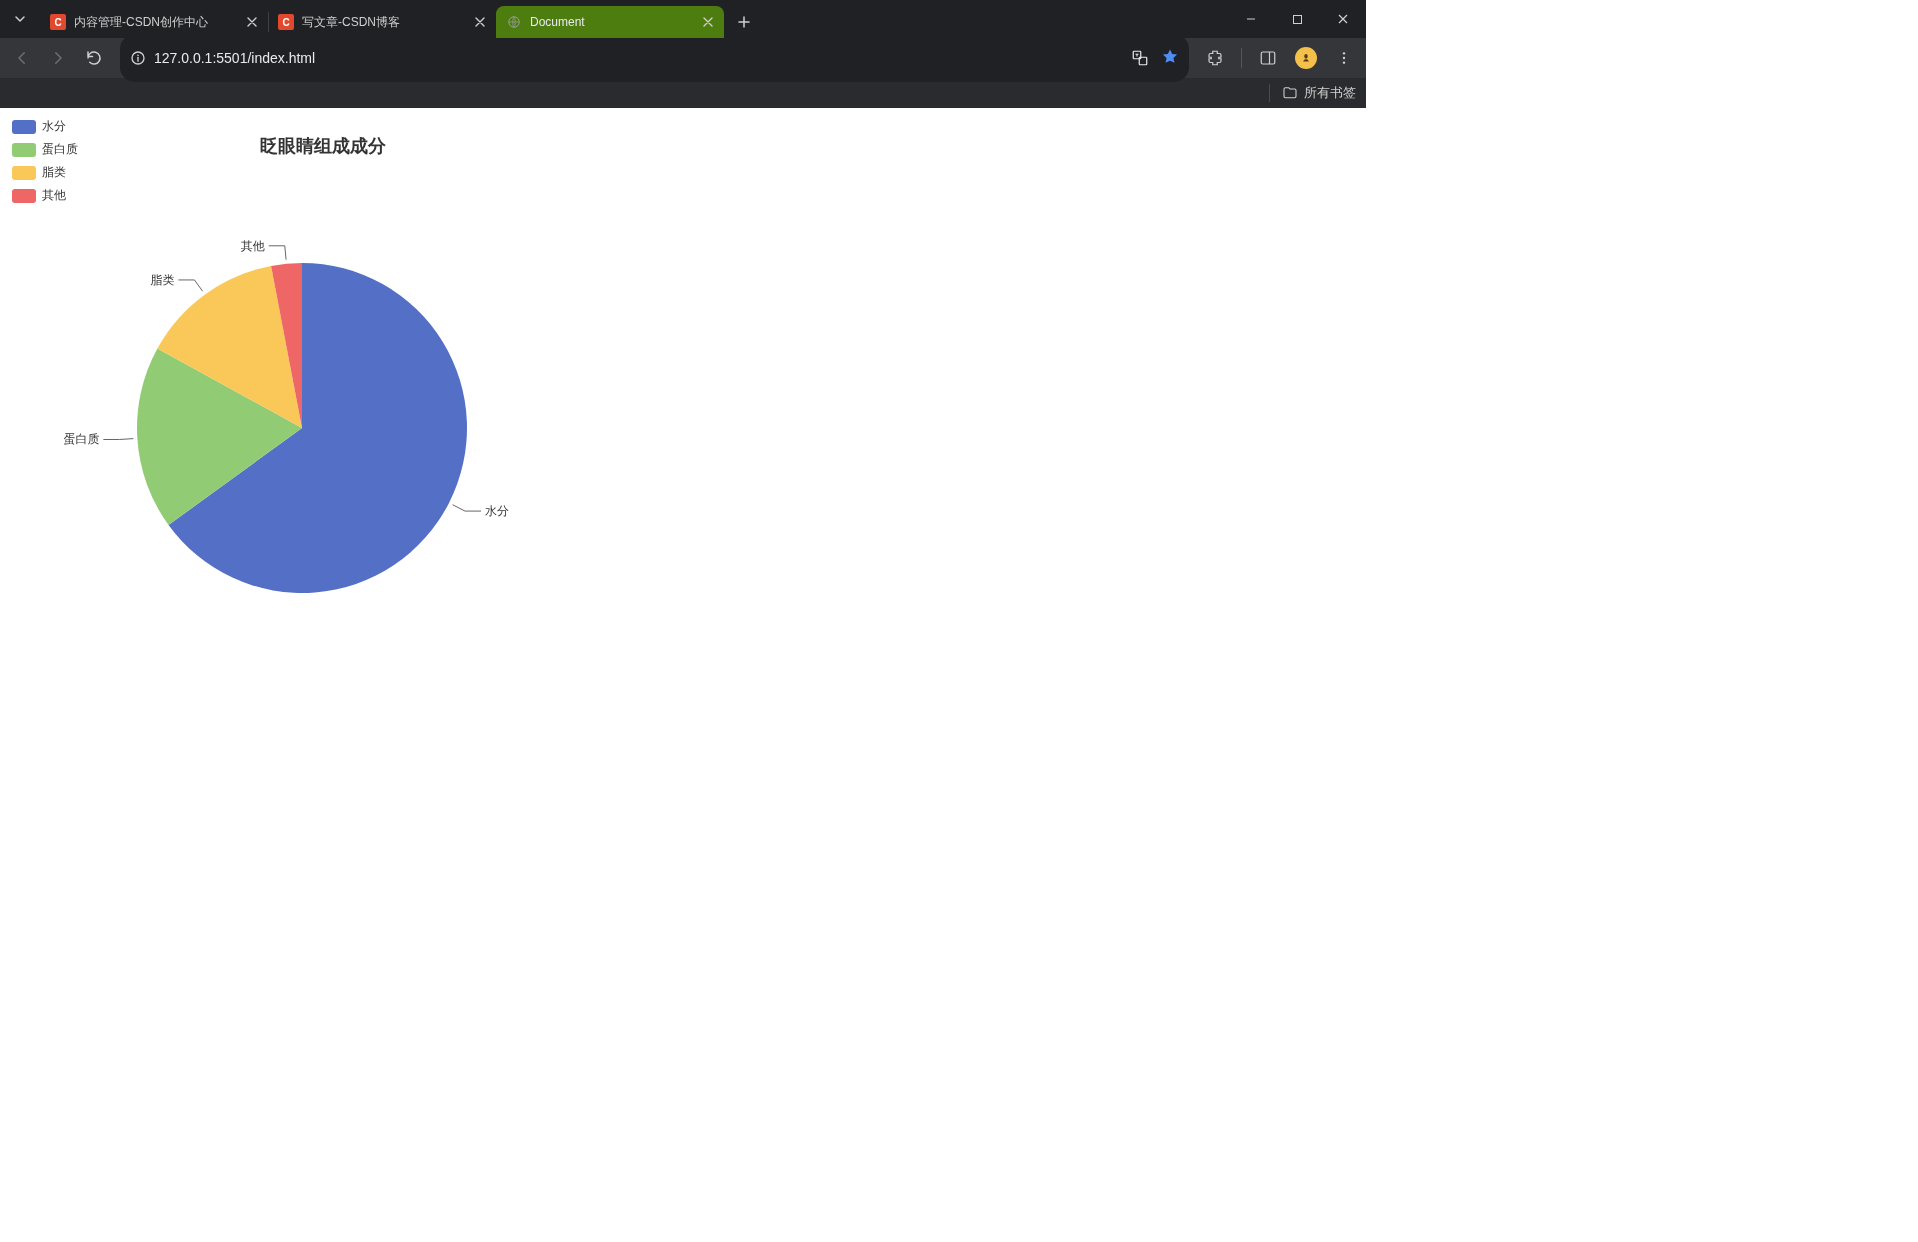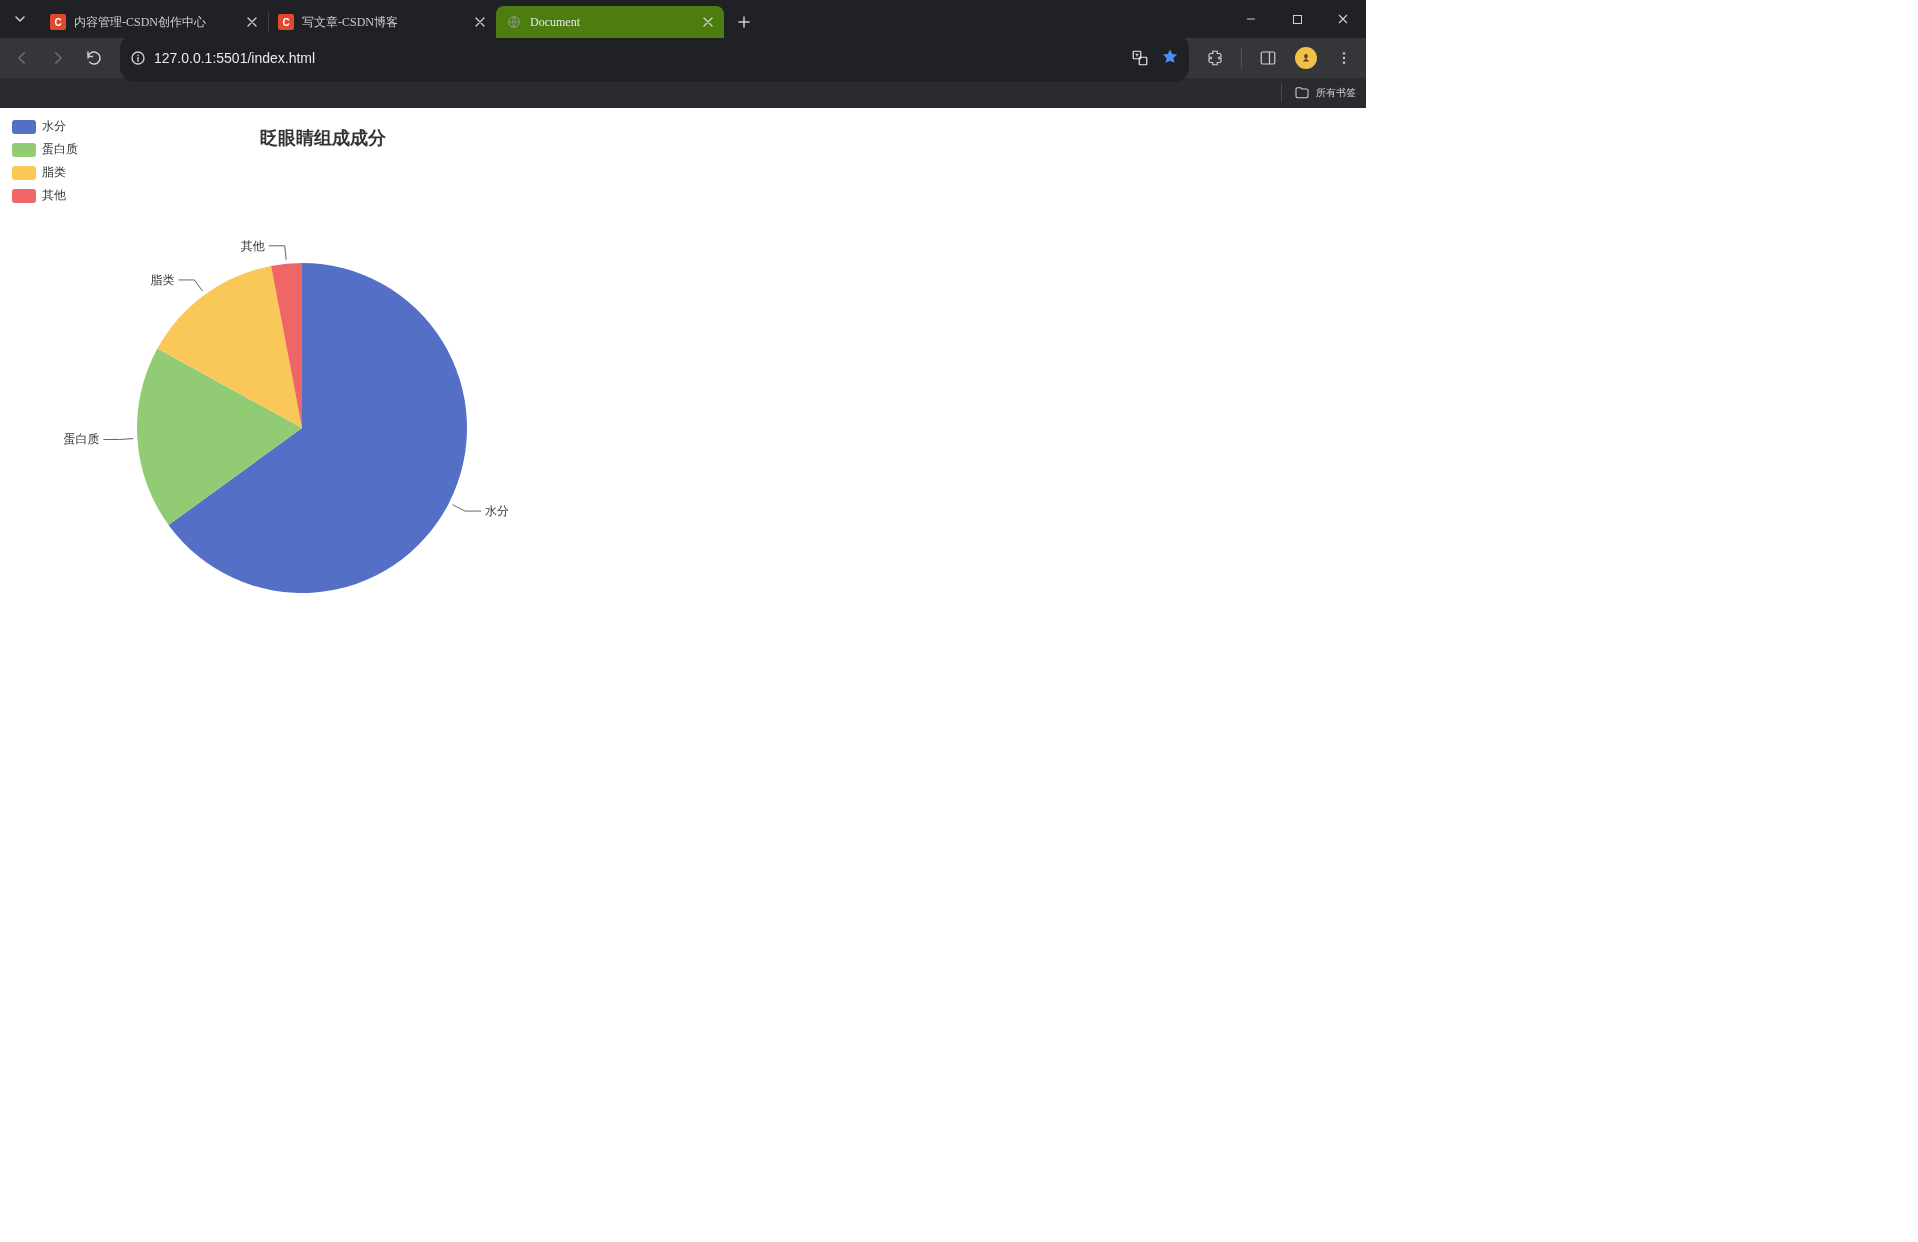--- a/index.html
+++ b/index.html
@@ -48,21 +48,21 @@
     border-top-left-radius: 8px;
     border-top-right-radius: 8px;
   }
   .tab .favicon {
     width: 16px; height: 16px; margin-right: 8px;
     display: inline-flex; align-items: center; justify-content: center;
     font-size: 10px; font-weight: bold; border-radius: 2px;
   }
   .tab .favicon.csdn { background: #e1482e; color: #fff; }
   .tab .favicon.globe { color: #9aa0a6; }
-  .tab .tab-title { flex: 1; white-space: nowrap; overflow: hidden; text-overflow: ellipsis; font-family: Liberation Serif, serif; }
+  .tab .tab-title { flex: 1; white-space: nowrap; overflow: hidden; text-overflow: ellipsis; }
   .tab .tab-close { width: 16px; height: 16px; display: flex; align-items: center; justify-content: center; color: #cfcfcf; }
   .tab.inactive { }
   .tab.sep::after{
     content:""; position:absolute; right:-1px; top:6px; bottom:6px; width:1px; background:#3c4043;
   }
   .tab.active {
     background: #4d7c0f;
     color: #e8eaed;
   }
   .newtab {
@@ -119,21 +119,21 @@
   }
 
   .bookmarks-bar {
     height: 30px;
     background: #2a2b2e;
     display: flex;
     align-items: center;
     justify-content: flex-end;
     padding: 0 10px;
     color: #cfcfcf;
-    font-size: 10px;
+    font-size: 13px;
     gap: 6px;
   }
   .bookmarks-bar .vsep2 { width:1px; height:18px; background:#4a4b4e; margin-right:6px; }
 
   
   .page {
     position: absolute;
     top: 108px;
     left: 0; right:0; bottom:0;
     background: #fff;
@@ -142,21 +142,21 @@
   .chart-wrap {
     position: absolute;
     left: 12px;
     top: 10px;
     width: 560px;
   }
 
   .chart-title {
     position: absolute;
     left: 248px;
-    top: 8px;
+    top: 16px;
     font-size: 18px;
     font-weight: 700;
     color: #333;
   }
 
   .legend {
     position: absolute;
     left: 0;
     top: 0;
     display: flex;

